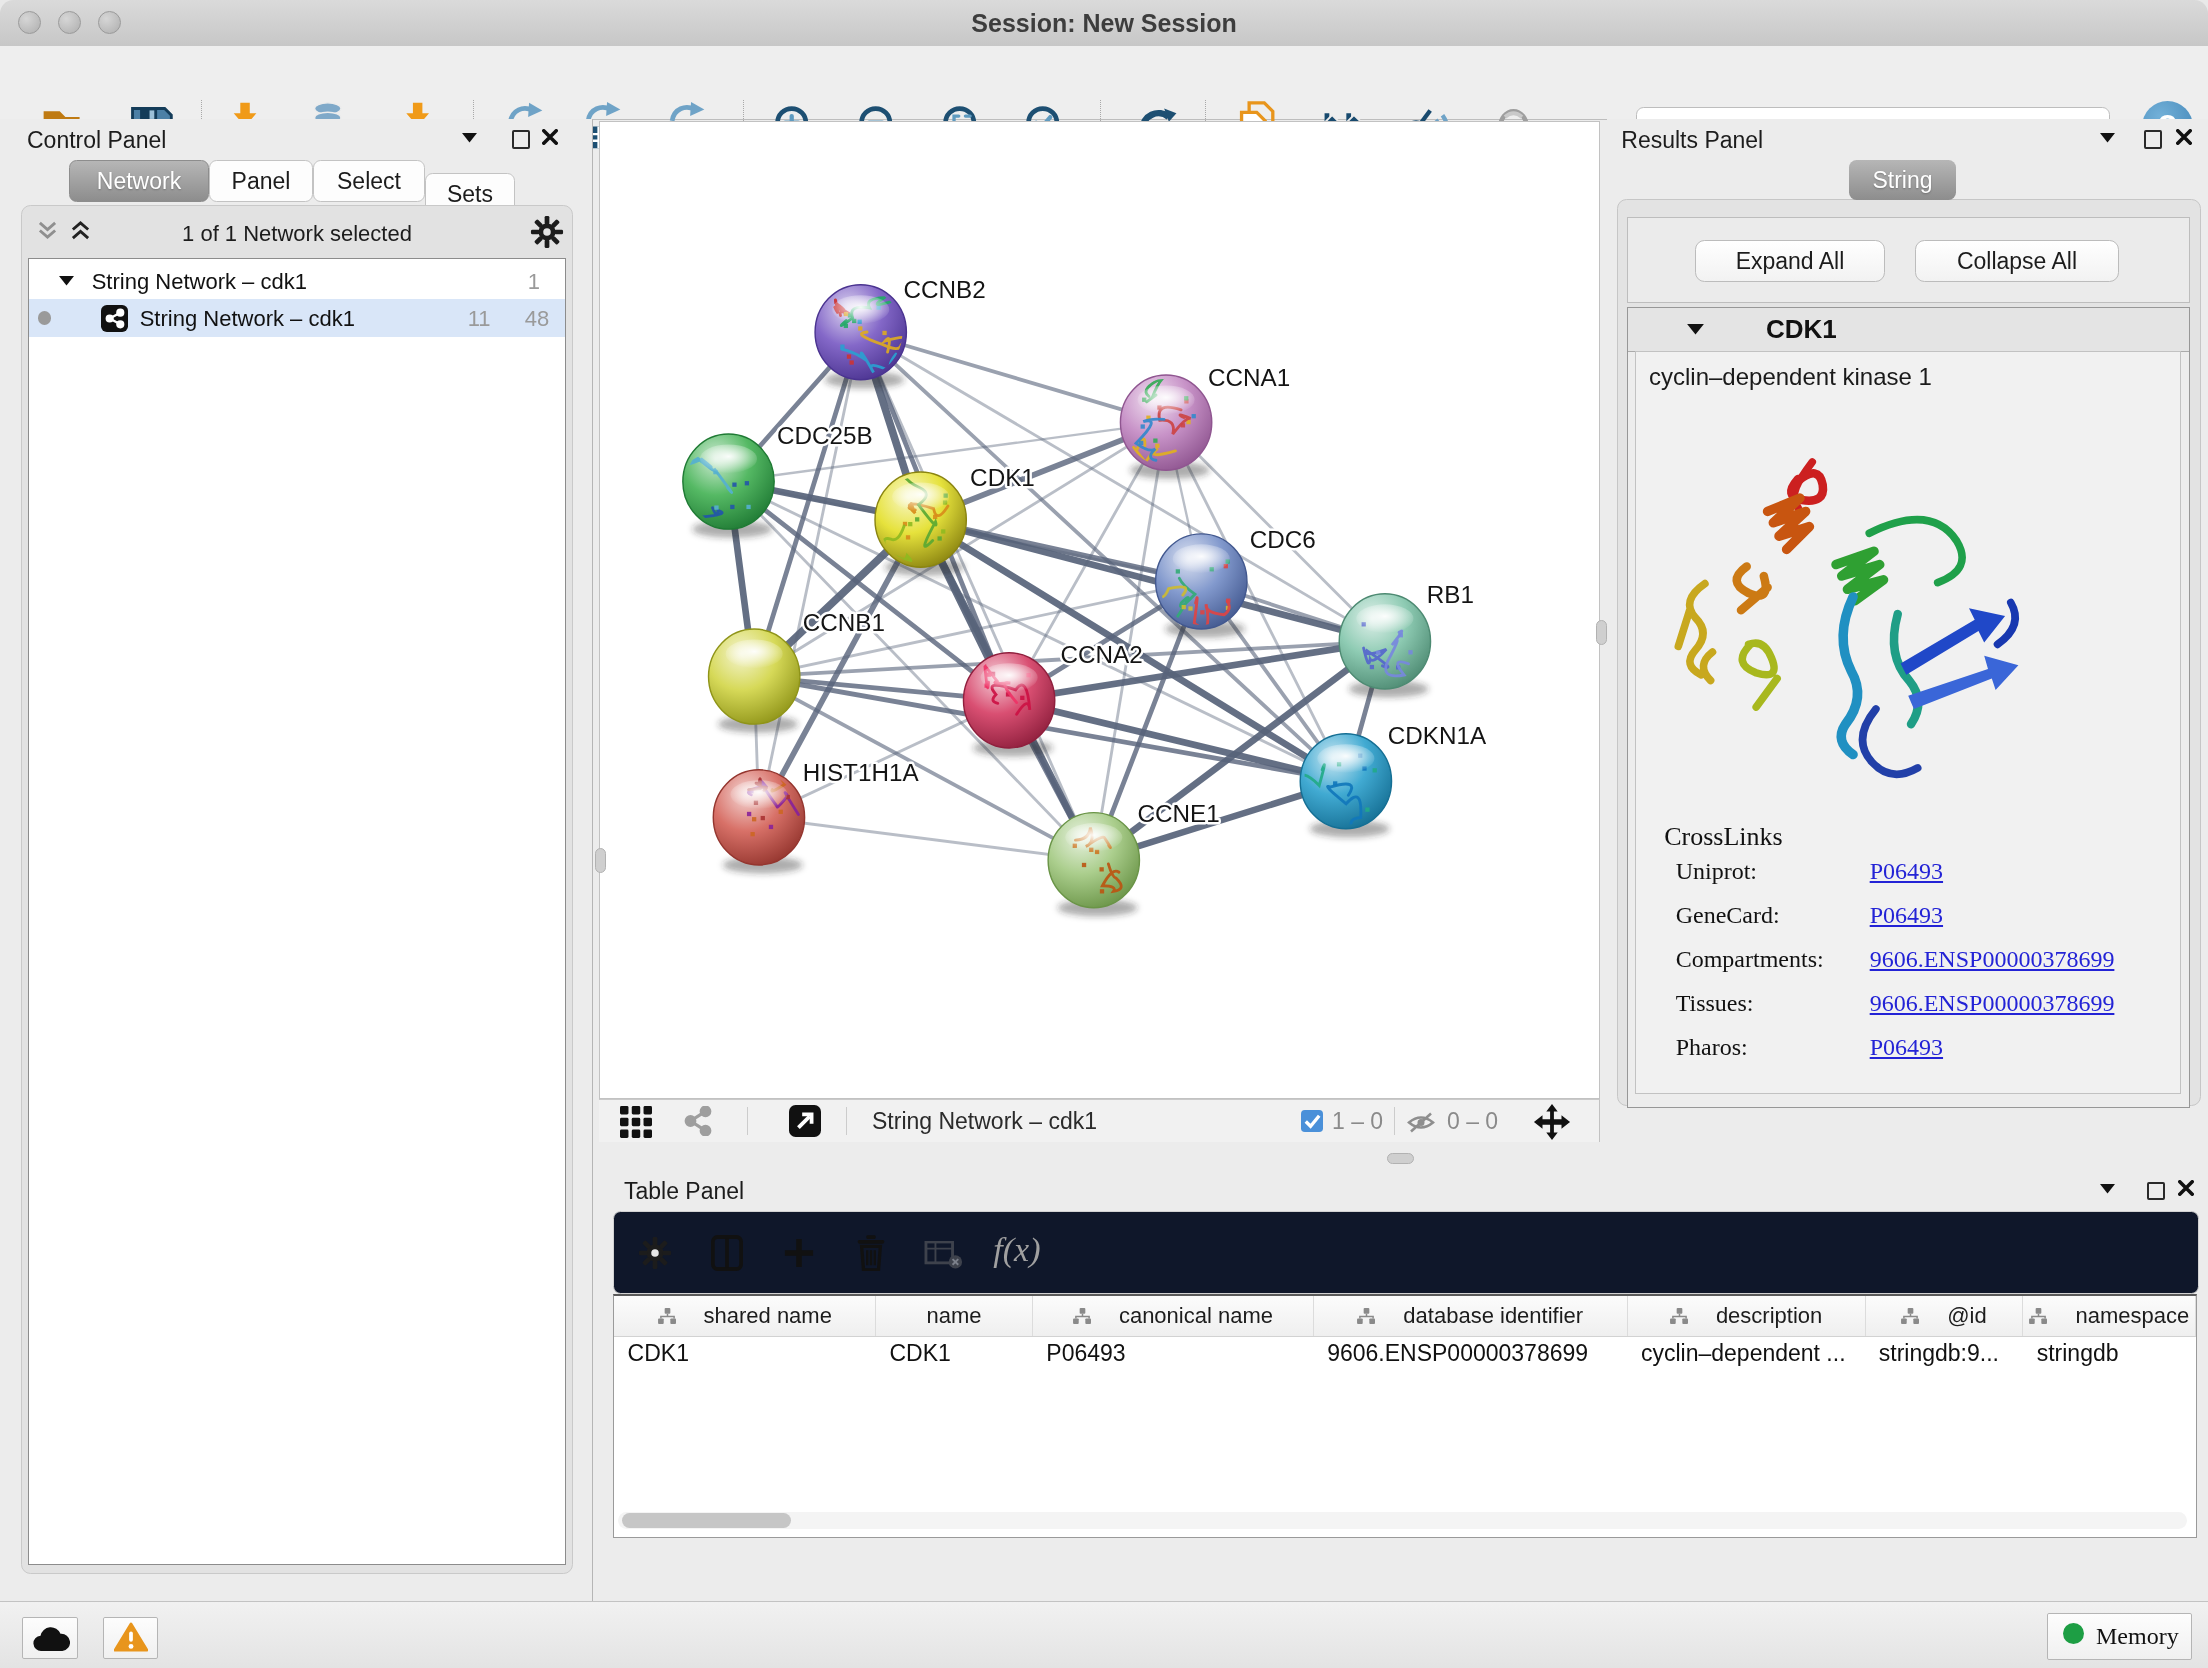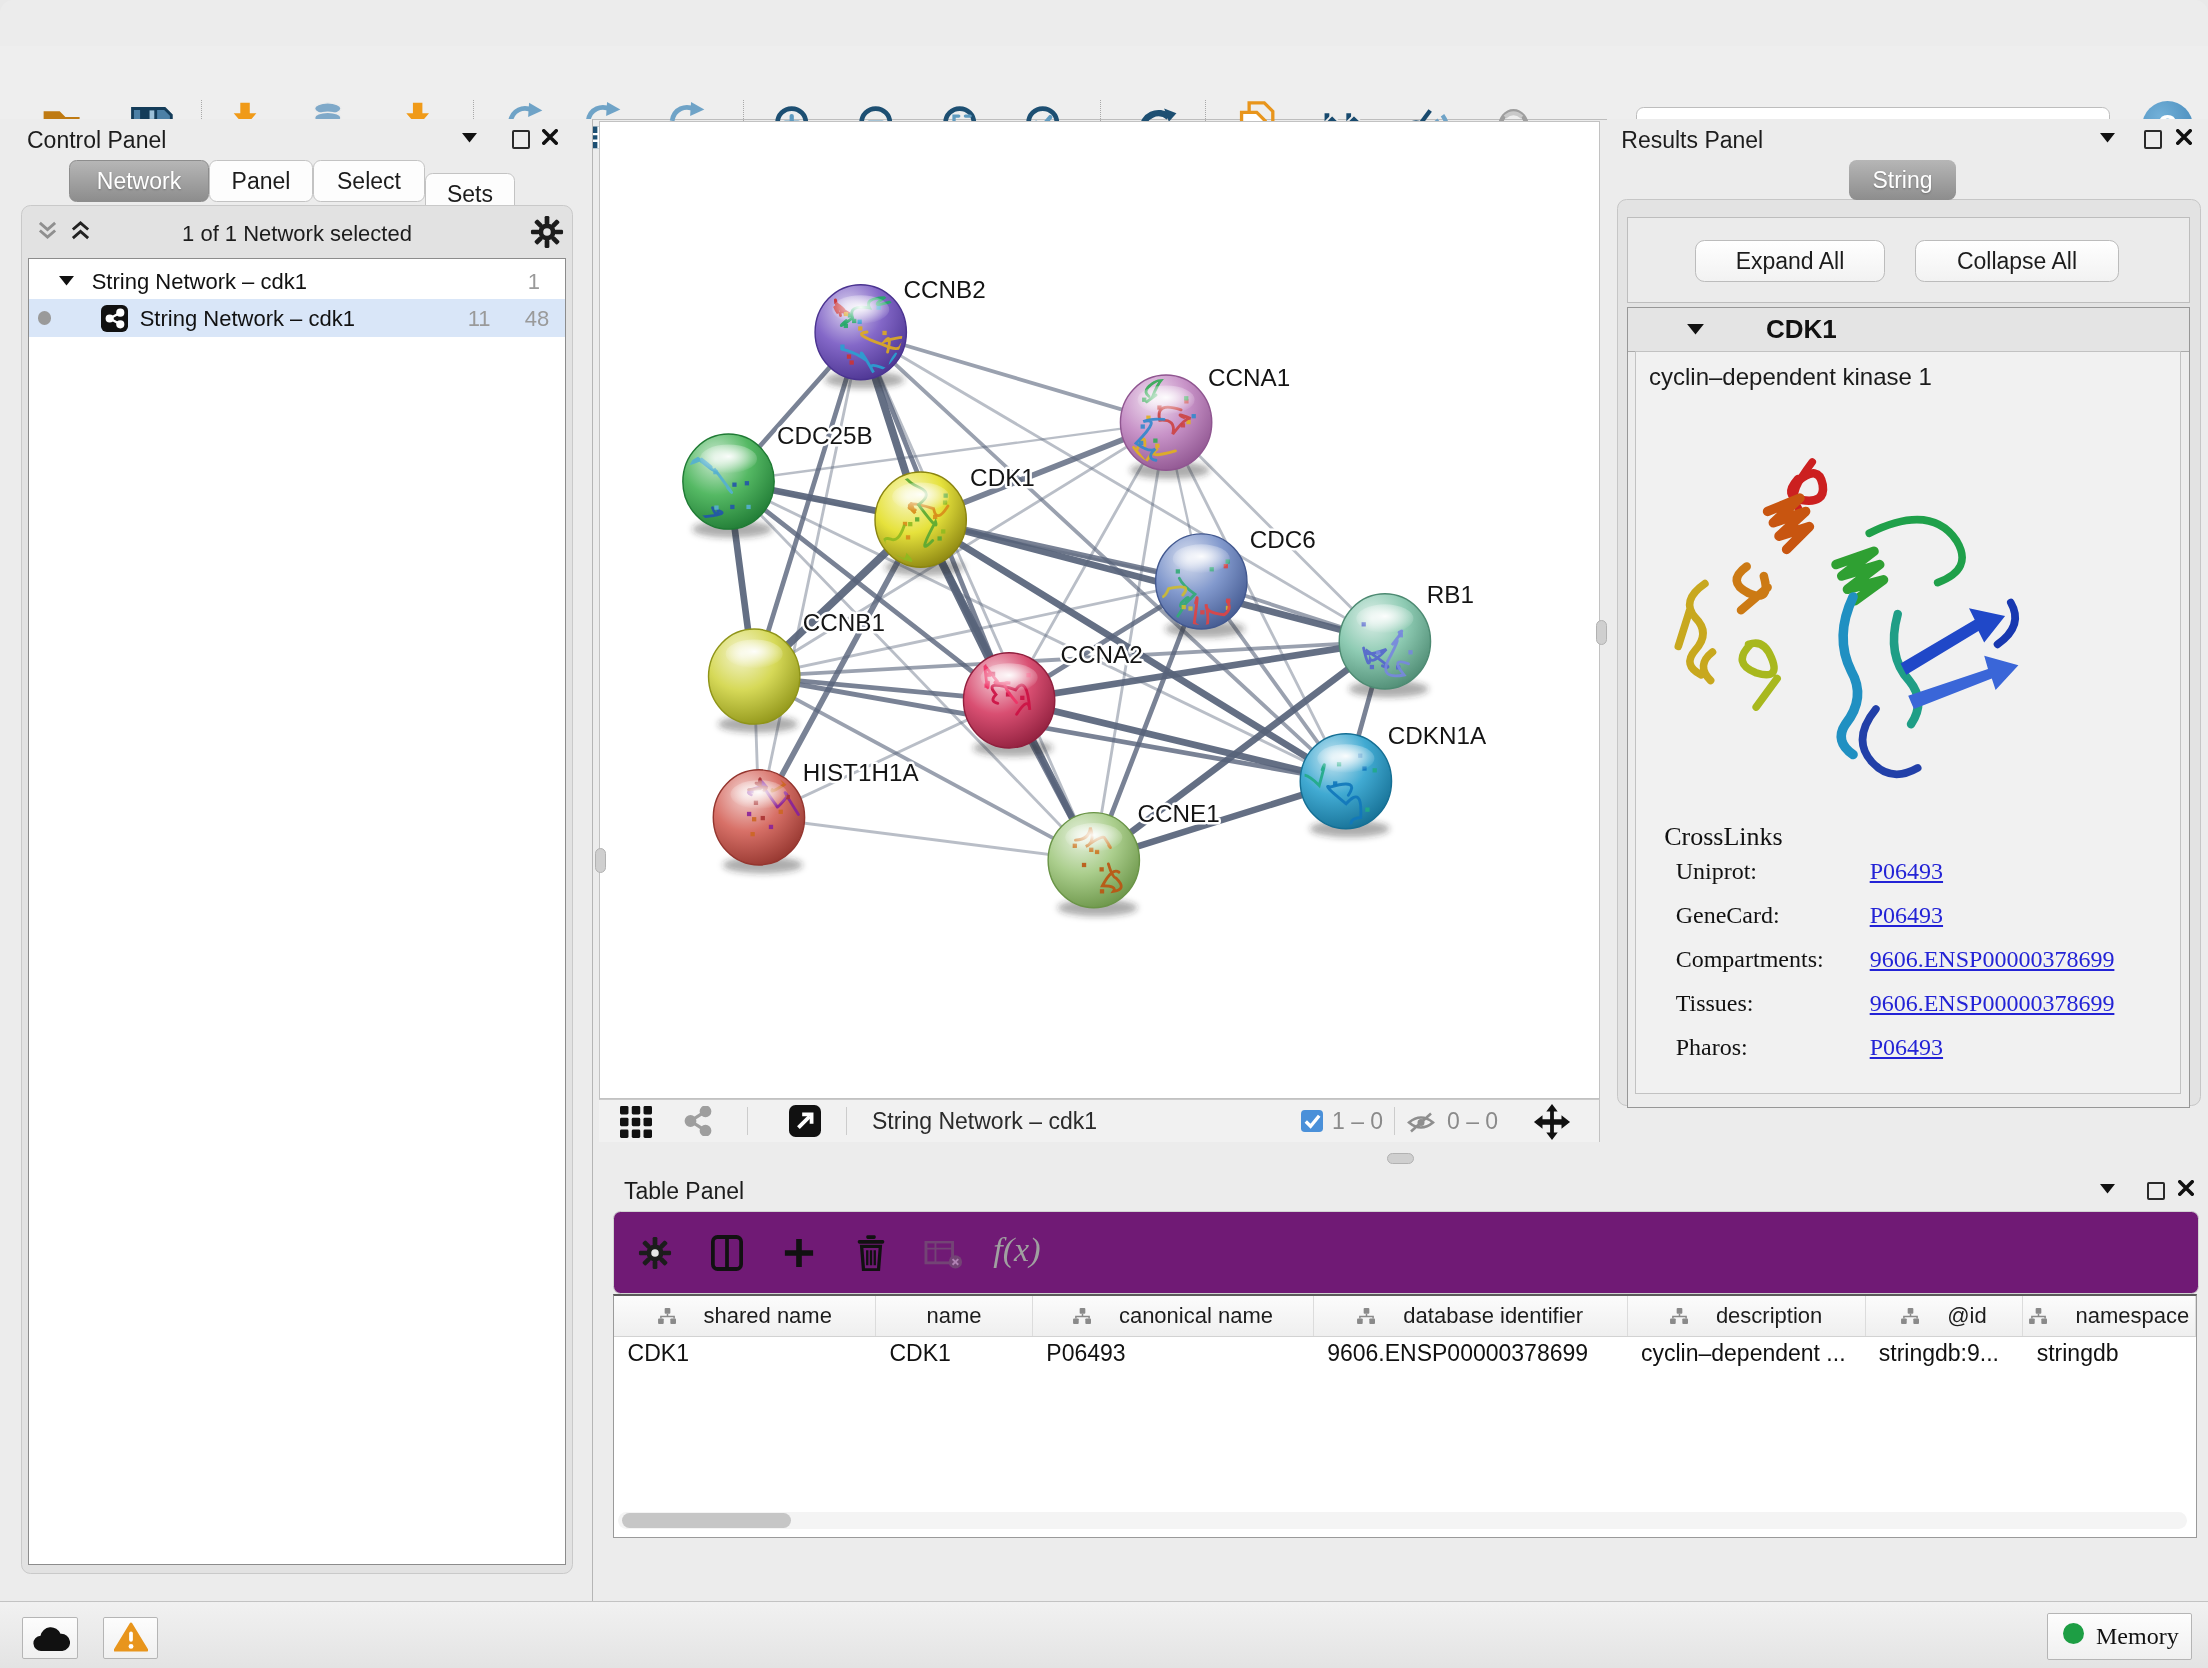--- a/index.html
+++ b/index.html
@@ -54,41 +54,47 @@
     font-size:23px;color:#1c1c1c;text-align:center;line-height:40px;}
   .rp-cdk{position:absolute;left:9.5px;top:107px;width:561px;height:799px;background:#ededed;border:1.4px solid #979797;}
   .rp-cdkhdr{position:absolute;left:0;top:0;width:100%;height:43px;background:#e4e4e4;border-bottom:1px solid #ababab;}
   .rp-content{position:absolute;left:6.7px;top:43px;width:546px;height:743px;background:#f1f1f1;border:1px solid #c2c2c2;box-sizing:border-box;}
   .xrow{position:relative;height:44px;font-family:"Liberation Serif",serif;font-size:24px;}
   .xlabel{position:absolute;left:40px;color:#111;}
   .xval{position:absolute;left:234px;color:#2323d6;text-decoration:underline;}
 
   
   .table-panel{position:absolute;left:599px;top:1172px;width:1609px;height:429px;background:#ececec;}
-  .tp-toolbar{position:absolute;left:14.3px;top:39px;width:1584px;height:81px;background:#701a75;border:1px solid #d2d2d2;border-radius:7.6px;text-align:center;}
+  .tp-toolbar{position:absolute;left:14.3px;top:39px;width:1584px;height:81px;background:#0f172a;border:1px solid #d2d2d2;border-radius:7.6px;text-align:center;}
   .tp-table{position:absolute;left:14.3px;top:122px;width:1584px;height:244px;background:#fff;border:1px solid #9a9a9a;border-top:2.9px solid #5a5a5a;box-sizing:border-box;}
   .thead{position:absolute;left:0;top:0;height:40px;width:100%;display:flex;background:linear-gradient(#fcfcfc,#efefef);border-bottom:1px solid #d2d2d2;}
   .th{display:flex;align-items:center;justify-content:center;gap:27px;font-size:22px;color:#1c1c1c;border-right:1px solid #dcdcdc;box-sizing:border-box;}
   .trow{position:absolute;left:0;top:40px;height:36px;width:100%;display:flex;}
   .td{font-size:23px;color:#111;padding:3.8px 0 0 13.3px;box-sizing:border-box;white-space:nowrap;overflow:hidden;}
   .hscroll{position:absolute;left:3.8px;bottom:7.6px;width:1569px;height:17px;background:#f4f4f4;border-radius:8.6px;}
   .hthumb{position:absolute;left:3.8px;top:1px;width:169px;height:15px;background:#c6c6c6;border-radius:7.6px;}
   .btab{position:absolute;top:0;height:37px;background:#fdfdfd;border:1px solid #c3c3c3;font-size:23px;color:#1c1c1c;text-align:center;line-height:37px;}
   .btab.sel{background:linear-gradient(#b6b6b6,#929292);color:#fff;border-color:#8d8d8d;}
 
   
   .statusbar{position:absolute;left:0;top:1601px;width:2208px;height:68px;background:linear-gradient(#f1f1f1,#e3e3e3);border-top:1px solid #c3c3c3;}
   .sbtn{position:absolute;top:15px;height:40px;background:linear-gradient(#fdfdfd,#f0f0f0);border:1.9px solid #b5b5b5;border-radius:1.9px;font-family:Liberation Serif, serif;}
   .memdot{position:absolute;left:15px;top:8.6px;width:21px;height:21px;border-radius:50%;background:#1d9e44;}
 </style>
 </head>
 <body>
 
 <div class="window">
 
+  <div class="titlebar">
+    <div class="tl" style="left:18px"></div>
+    <div class="tl" style="left:58px"></div>
+    <div class="tl" style="left:98px"></div>
+    <div class="title-text">Session: New Session</div>
+  </div>
 
   <div class="toolbar">
     <div class="tbi" style="left:37px">
       <svg viewBox="0 0 56 56">
           <path d="M7 40V12h17l6 6h15v6H7z" fill="#bf7a12"></path>
           <path d="M18 24h33L41 46H7z" fill="#f4a93c"></path>
           <path d="M7 40 18 24" stroke="#fff" stroke-width="2"></path>
         </svg>
     </div>
     <div class="tbi" style="left:124px">

